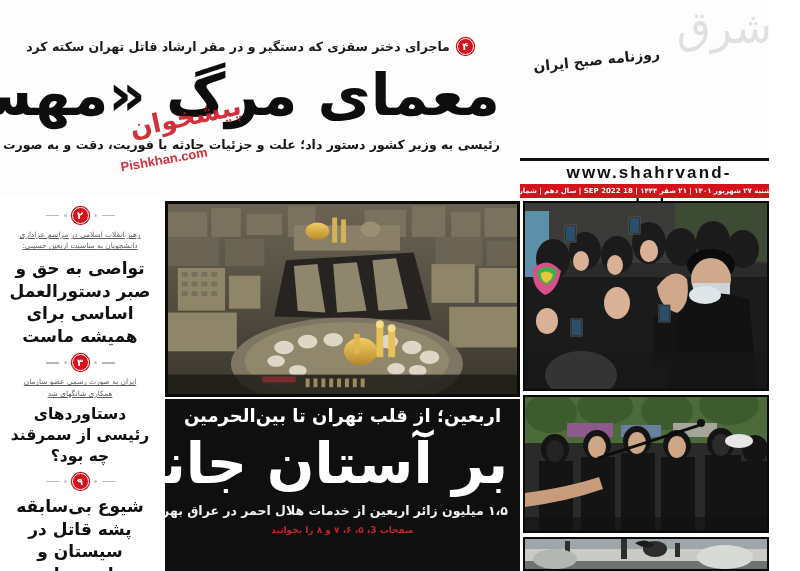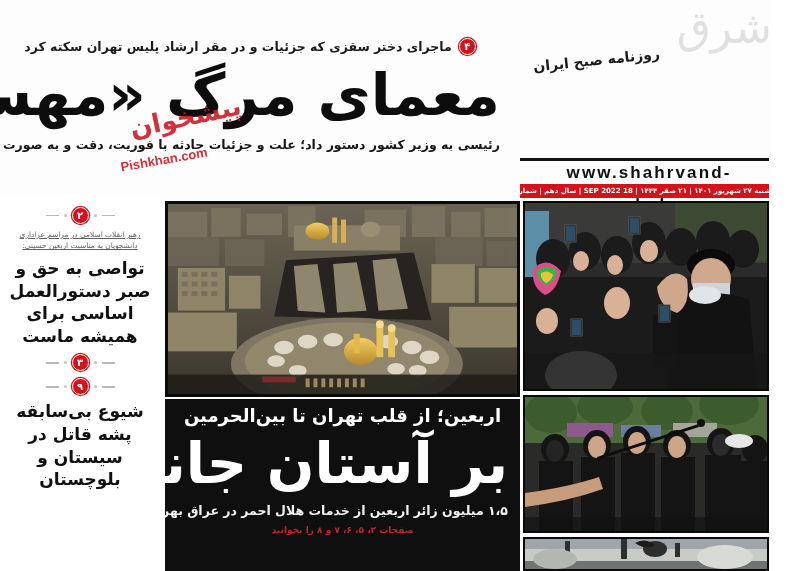--- a/index.html
+++ b/index.html
@@ -352,21 +352,21 @@
   <div class="masthead">
     <div class="masthead-kicker">روزنامه صبح ایران</div>
     <div class="masthead-rule"></div>
     <div class="masthead-url">www.shahrvand-newspaper.ir</div>
     <div class="masthead-dateline">یکشنبه ۲۷ شهریور ۱۴۰۱ | ۲۱ صفر ۱۴۴۴ | 18 SEP 2022 | سال دهم | شماره ۲۶۲۴ | ۱۲ صفحه</div>
   </div>
 
   <div class="lead">
     <div class="lead-kicker-row">
       <div class="badge">۴</div>
-      <div class="lead-kicker-text">ماجرای دختر سقزی که جزئیات و در مقر ارشاد پلیس تهران سکته کرد</div>
+      <div class="lead-kicker-text">ماجرای دختر سقزی که دستگیر و در مقر ارشاد قاتل تهران سکته کرد</div>
     </div>
     <div class="lead-main">معمای مرگ «مهسا»</div>
     <div class="lead-sub">رئیسی به وزیر کشور دستور داد؛ علت و جزئیات حادثه با فوریت، دقت و به صورت ویژه بررسی شود</div>
   </div>
 
   <div class="wm-pishkhan">
     <div class="pk-fa">پیشخوان</div>
     <div class="pk-en">Pishkhan.com</div>
   </div>
 
@@ -385,20 +385,22 @@
     </div>
 
     <div class="side-item">
       <div class="side-badge-row">
         <span class="dash"></span>
         <span class="dot"></span>
         <span class="badge">۳</span>
         <span class="dot"></span>
         <span class="dash"></span>
       </div>
+      <div class="side-lede">ایران به صورت رسمی عضو سازمان همکاری شانگهای شد</div>
+      <div class="side-title sm">دستاوردهای رئیسی از سمرقند چه بود؟</div>
     </div>
 
     <div class="side-item">
       <div class="side-badge-row">
         <span class="dash"></span>
         <span class="dot"></span>
         <span class="badge">۹</span>
         <span class="dot"></span>
         <span class="dash"></span>
       </div>
@@ -512,21 +514,21 @@
           <rect x="196" y="180" width="4" height="9"></rect>
       </g>
       <rect x="96" y="178" width="34" height="6" fill="#8c2f2f" opacity="0.8"></rect>
     </svg>
   </div>
 
   <div class="black-box">
     <div class="bb-kicker">اربعین؛ از قلب تهران تا بین‌الحرمین</div>
     <div class="bb-main">بر آستان جانان</div>
     <div class="bb-sub">۱،۵ میلیون زائر اربعین از خدمات هلال احمر در عراق بهره‌مند شدند</div>
-    <div class="bb-pages">صفحات ۲، ۵، ۶، ۷ و ۸ را بخوانید</div>
+    <div class="bb-pages">صفحات 3، ۵، ۶، ۷ و ۸ را بخوانید</div>
   </div>
 
   <div class="rcol">
 
     <div class="rphoto p1">
       <svg class="photo-svg" viewBox="0 0 242 186" preserveAspectRatio="none">
         <rect width="242" height="186" fill="#2b2b2b"></rect>
         <rect x="0" y="0" width="242" height="60" fill="#3a3a38"></rect>
         <rect x="0" y="8" width="24" height="70" fill="#5c8fa8"></rect>
         <rect x="150" y="0" width="92" height="58" fill="#3d4a34"></rect>

